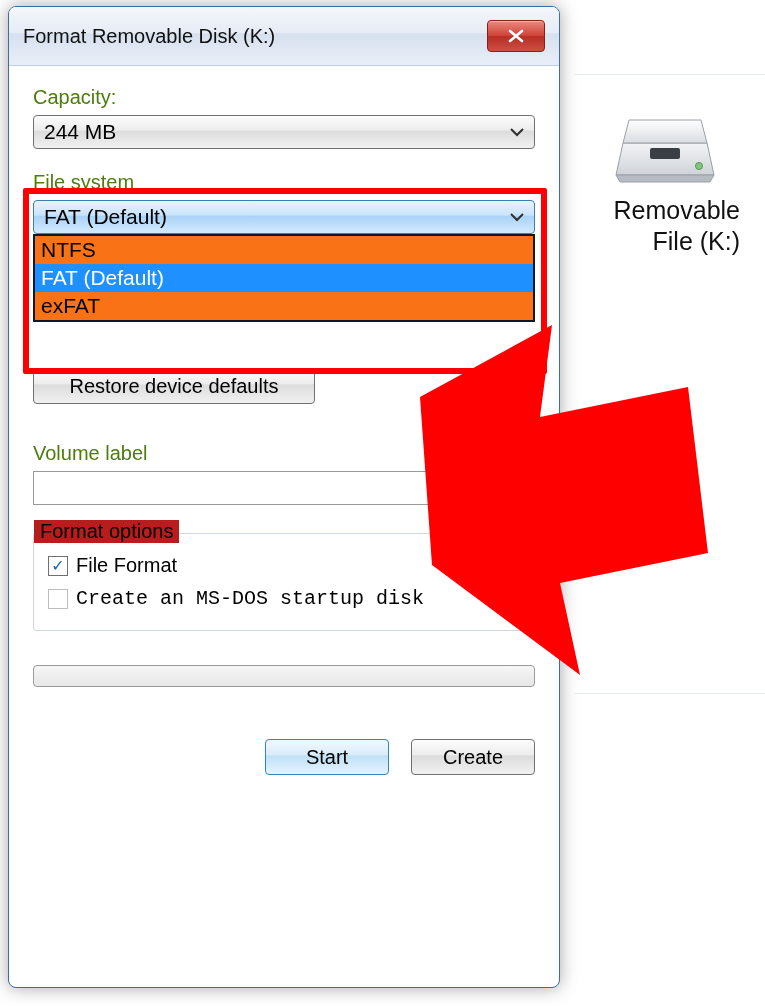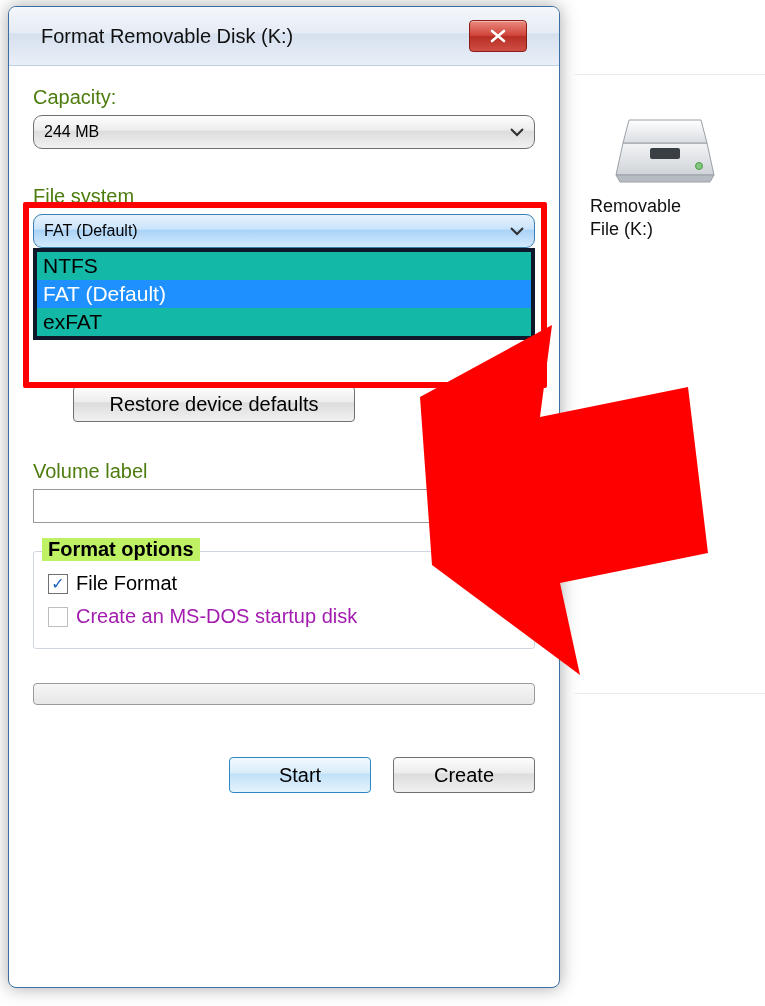--- a/index.html
+++ b/index.html
@@ -24,22 +24,22 @@
     left: 575px;
     right: 0;
     height: 1px;
     background: #e5e9f0;
   }
   .drive-item {
     position: absolute;
     top: 115px;
     left: 590px;
     width: 150px;
-    text-align: left;
-    font-size: 18px;
+    text-align: right;
+    font-size: 25px;
     color: #111;
     line-height: 1.25;
   }
   .drive-icon {
     width: 100px;
     height: 70px;
     margin: 0 auto 10px auto;
     display: block;
   }
 
@@ -55,21 +55,21 @@
     box-shadow: 0 0 18px rgba(0,0,0,0.35);
     background: #fff;
     overflow: hidden;
   }
   .titlebar {
     height: 58px;
     background: linear-gradient(to bottom, #f4f7fb 0%, #e6ecf5 45%, #d6e0ee 46%, #e9eff8 100%);
     border-bottom: 1px solid #bfcde0;
     display: flex;
     align-items: center;
-    padding: 0 32px;
+    padding: 0 14px;
     position: relative;
   }
   .titlebar-text {
     font-size: 20px;
     color: #111;
     flex: 1;
   }
   .close-btn {
     width: 56px;
     height: 30px;
@@ -94,26 +94,26 @@
   .fld-label {
     font-size: 20px;
     color: #4d7c0f;
     margin-bottom: 6px;
   }
 
   
   .combo {
     height: 34px;
     border: 1px solid #707070;
-    border-radius: 9px;
+    border-radius: 4px;
     background: linear-gradient(to bottom, #fdfdfd 0%, #ececec 45%, #dcdcdc 46%, #f1f1f1 100%);
     display: flex;
     align-items: center;
     padding: 0 10px;
-    font-size: 16px;
+    font-size: 21px;
     position: relative;
     box-sizing: border-box;
   }
   .combo .caret {
     position: absolute;
     right: 10px;
     top: 50%;
     transform: translateY(-50%);
   }
   .caret svg { display:block; }
@@ -126,22 +126,22 @@
   
   .red-highlight {
     position: absolute;
     border: 6px solid #ff0000;
     border-radius: 2px;
     pointer-events: none;
   }
 
   
   .listbox {
-    background: #14b8a6;
-    border: 4px solid #0f172a;
+    background: #f97316;
+    border: 2px solid #0f172a;
     font-size: 21px;
     line-height: 28px;
     box-sizing: border-box;
   }
   .listbox .opt {
     padding: 0 6px;
     white-space: nowrap;
   }
   .listbox .opt.selected {
     background: #1e90ff;
@@ -179,34 +179,33 @@
   .groupbox {
     border: 1px solid #cfd6e0;
     border-radius: 3px;
     padding: 14px 14px 20px 14px;
     position: relative;
     margin-top: 28px;
   }
   .groupbox-title {
     position: absolute;
     top: -14px;
-    left: 8px;
-    background: #bef264;
+    left: 0;
+    background: #b91c1c;
     padding: 0 6px;
     font-size: 20px;
-    font-weight: bold;
   }
   .chk-row {
     display: flex;
     align-items: center;
     gap: 8px;
     font-size: 20px;
     margin-top: 6px;
   }
-  .chk-row.disabled { color: #a21caf; }
+  .chk-row.disabled { color: #000000; font-family: Liberation Mono, monospace; }
   .chkbox {
     width: 18px;
     height: 18px;
     border: 1px solid #707070;
     background: #fff;
     display: inline-flex;
     align-items: center;
     justify-content: center;
   }
   .chkbox.disabled { border-color:#bdbdbd; }
@@ -221,21 +220,21 @@
     box-sizing: border-box;
   }
 
   
   .btn-row {
     display: flex;
     gap: 22px;
     justify-content: flex-end;
     margin-top: 52px;
   }
-  .btn-row .btn { width: 142px; }
+  .btn-row .btn { width: 124px; }
 
   
   .arrow-anno {
     position: absolute;
     pointer-events: none;
   }
 </style>
 </head>
 <body>
 
@@ -281,41 +280,41 @@
     <div class="fld-label">Capacity:</div>
     <div class="combo" style="width:100%;">
       <span>244 MB</span>
       <span class="caret">
         <svg width="14" height="10" viewBox="0 0 14 10">
             <path d="M1 2 L7 8 L13 2" fill="none" stroke="#303030" stroke-width="2"></path>
           </svg>
       </span>
     </div>
 
-    <div class="fld-label" style="margin-top:36px;">File system</div>
+    <div class="fld-label" style="margin-top:22px;">File system</div>
 
     <div style="position:relative;">
       <div class="combo combo-highlighted" style="width:100%;">
         <span>FAT (Default)</span>
         <span class="caret">
           <svg width="14" height="10" viewBox="0 0 14 10">
               <path d="M1 2 L7 8 L13 2" fill="none" stroke="#303030" stroke-width="2"></path>
             </svg>
         </span>
       </div>
       <div class="listbox" style="width:100%;">
         <div class="opt">NTFS</div>
         <div class="opt selected">FAT (Default)</div>
         <div class="opt">exFAT</div>
       </div>
 
       <div class="red-highlight" style="left:-10px; top:-12px; width:512px; height:174px;"></div>
     </div>
 
-    <div style="margin-top:46px;margin-left:40px;">
+    <div style="margin-top:46px;">
       <div class="btn" style="width:282px;">
         <span>Restore device defaults</span>
       </div>
     </div>
 
     <div class="fld-label" style="margin-top:38px;">Volume label</div>
     <div class="textinput"></div>
 
     <div class="groupbox">
       <span class="groupbox-title">Format options</span>

